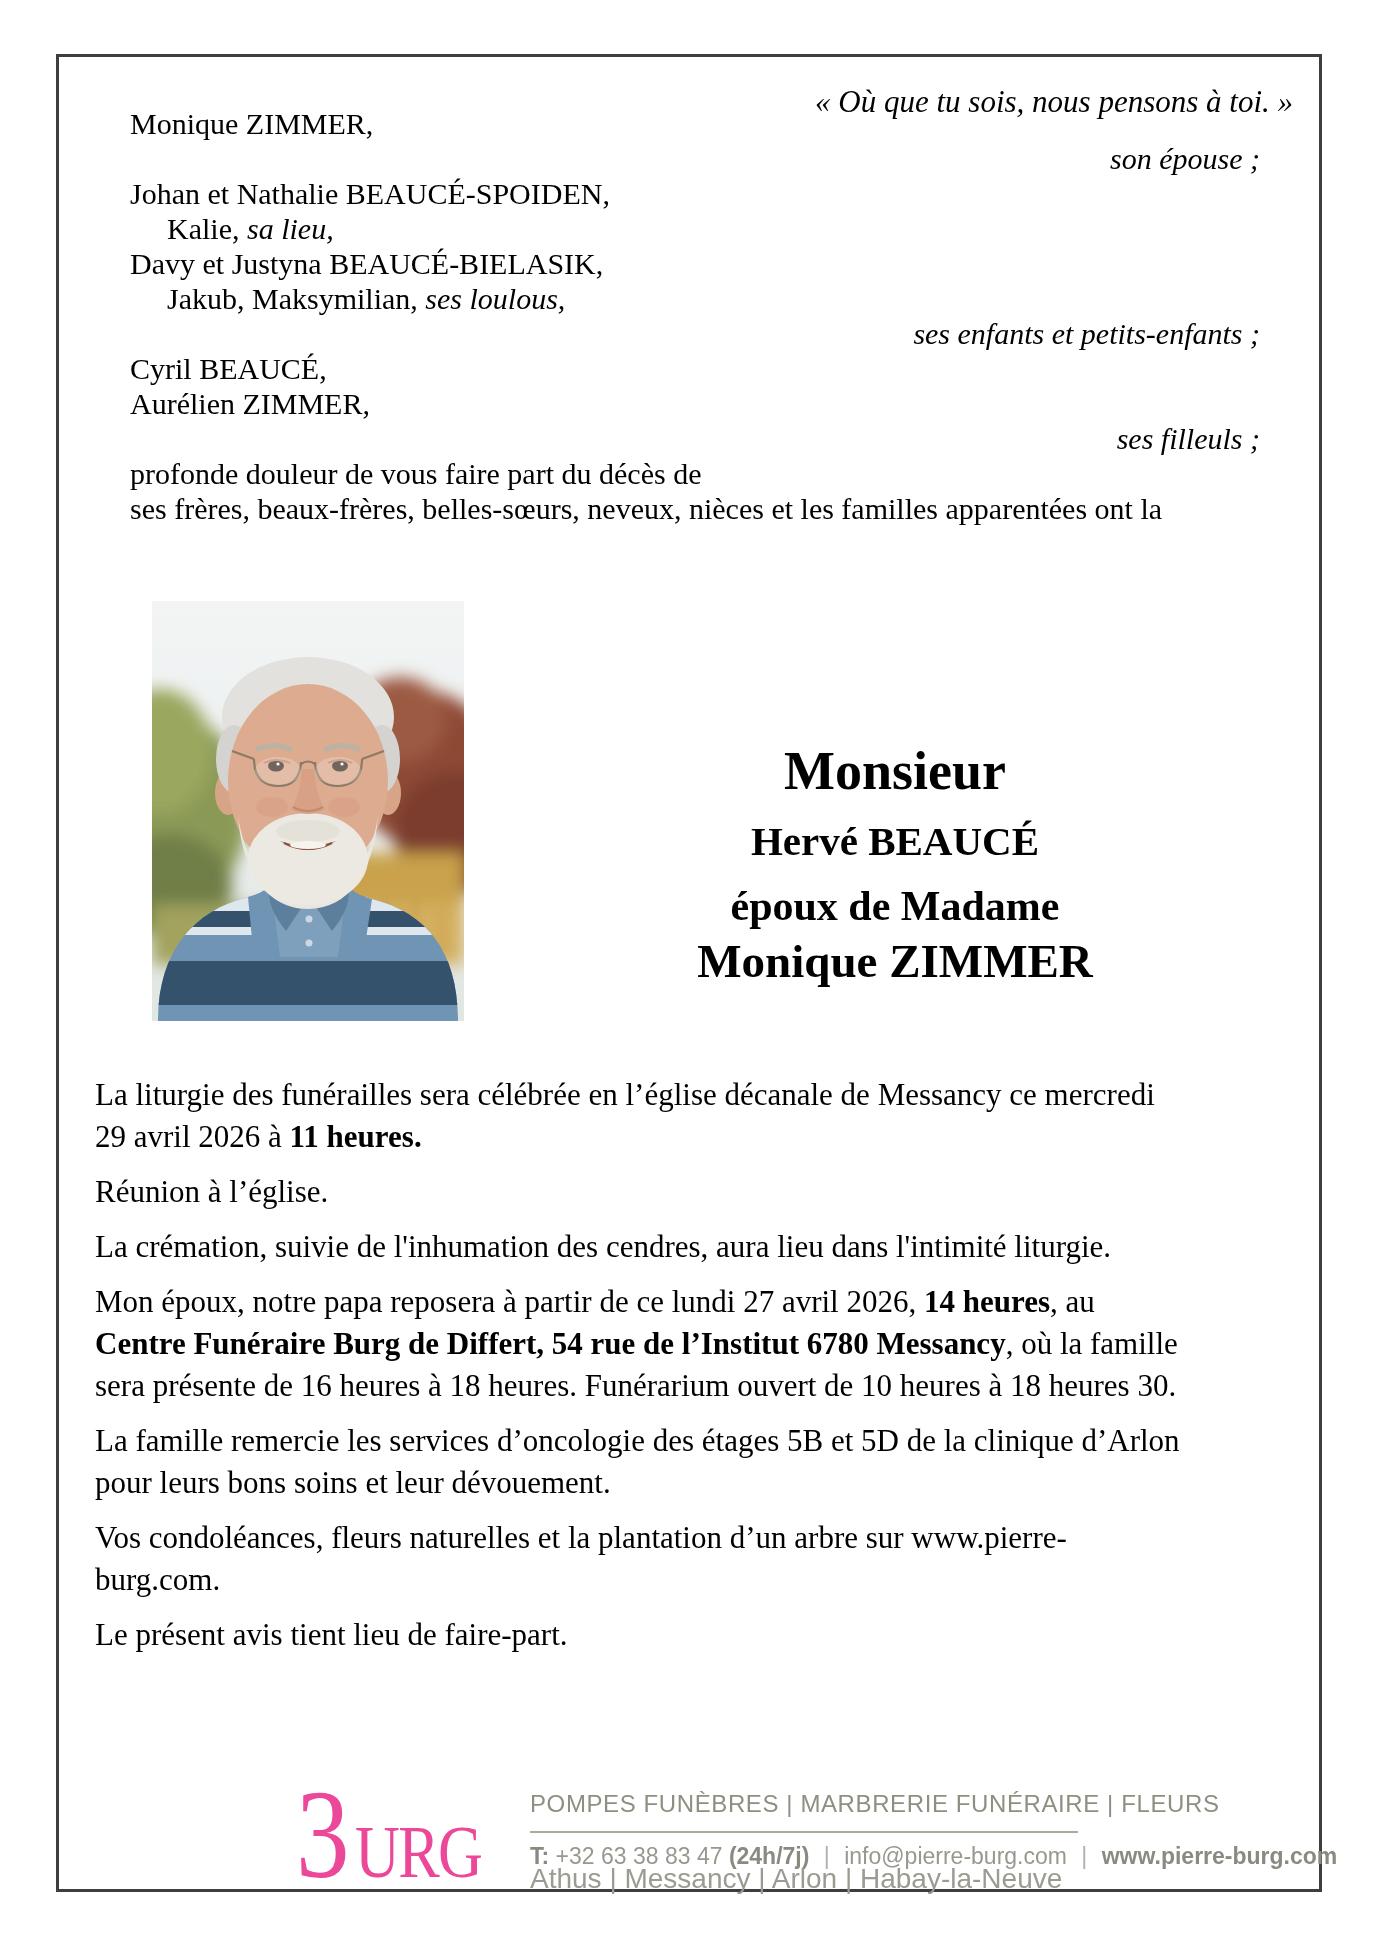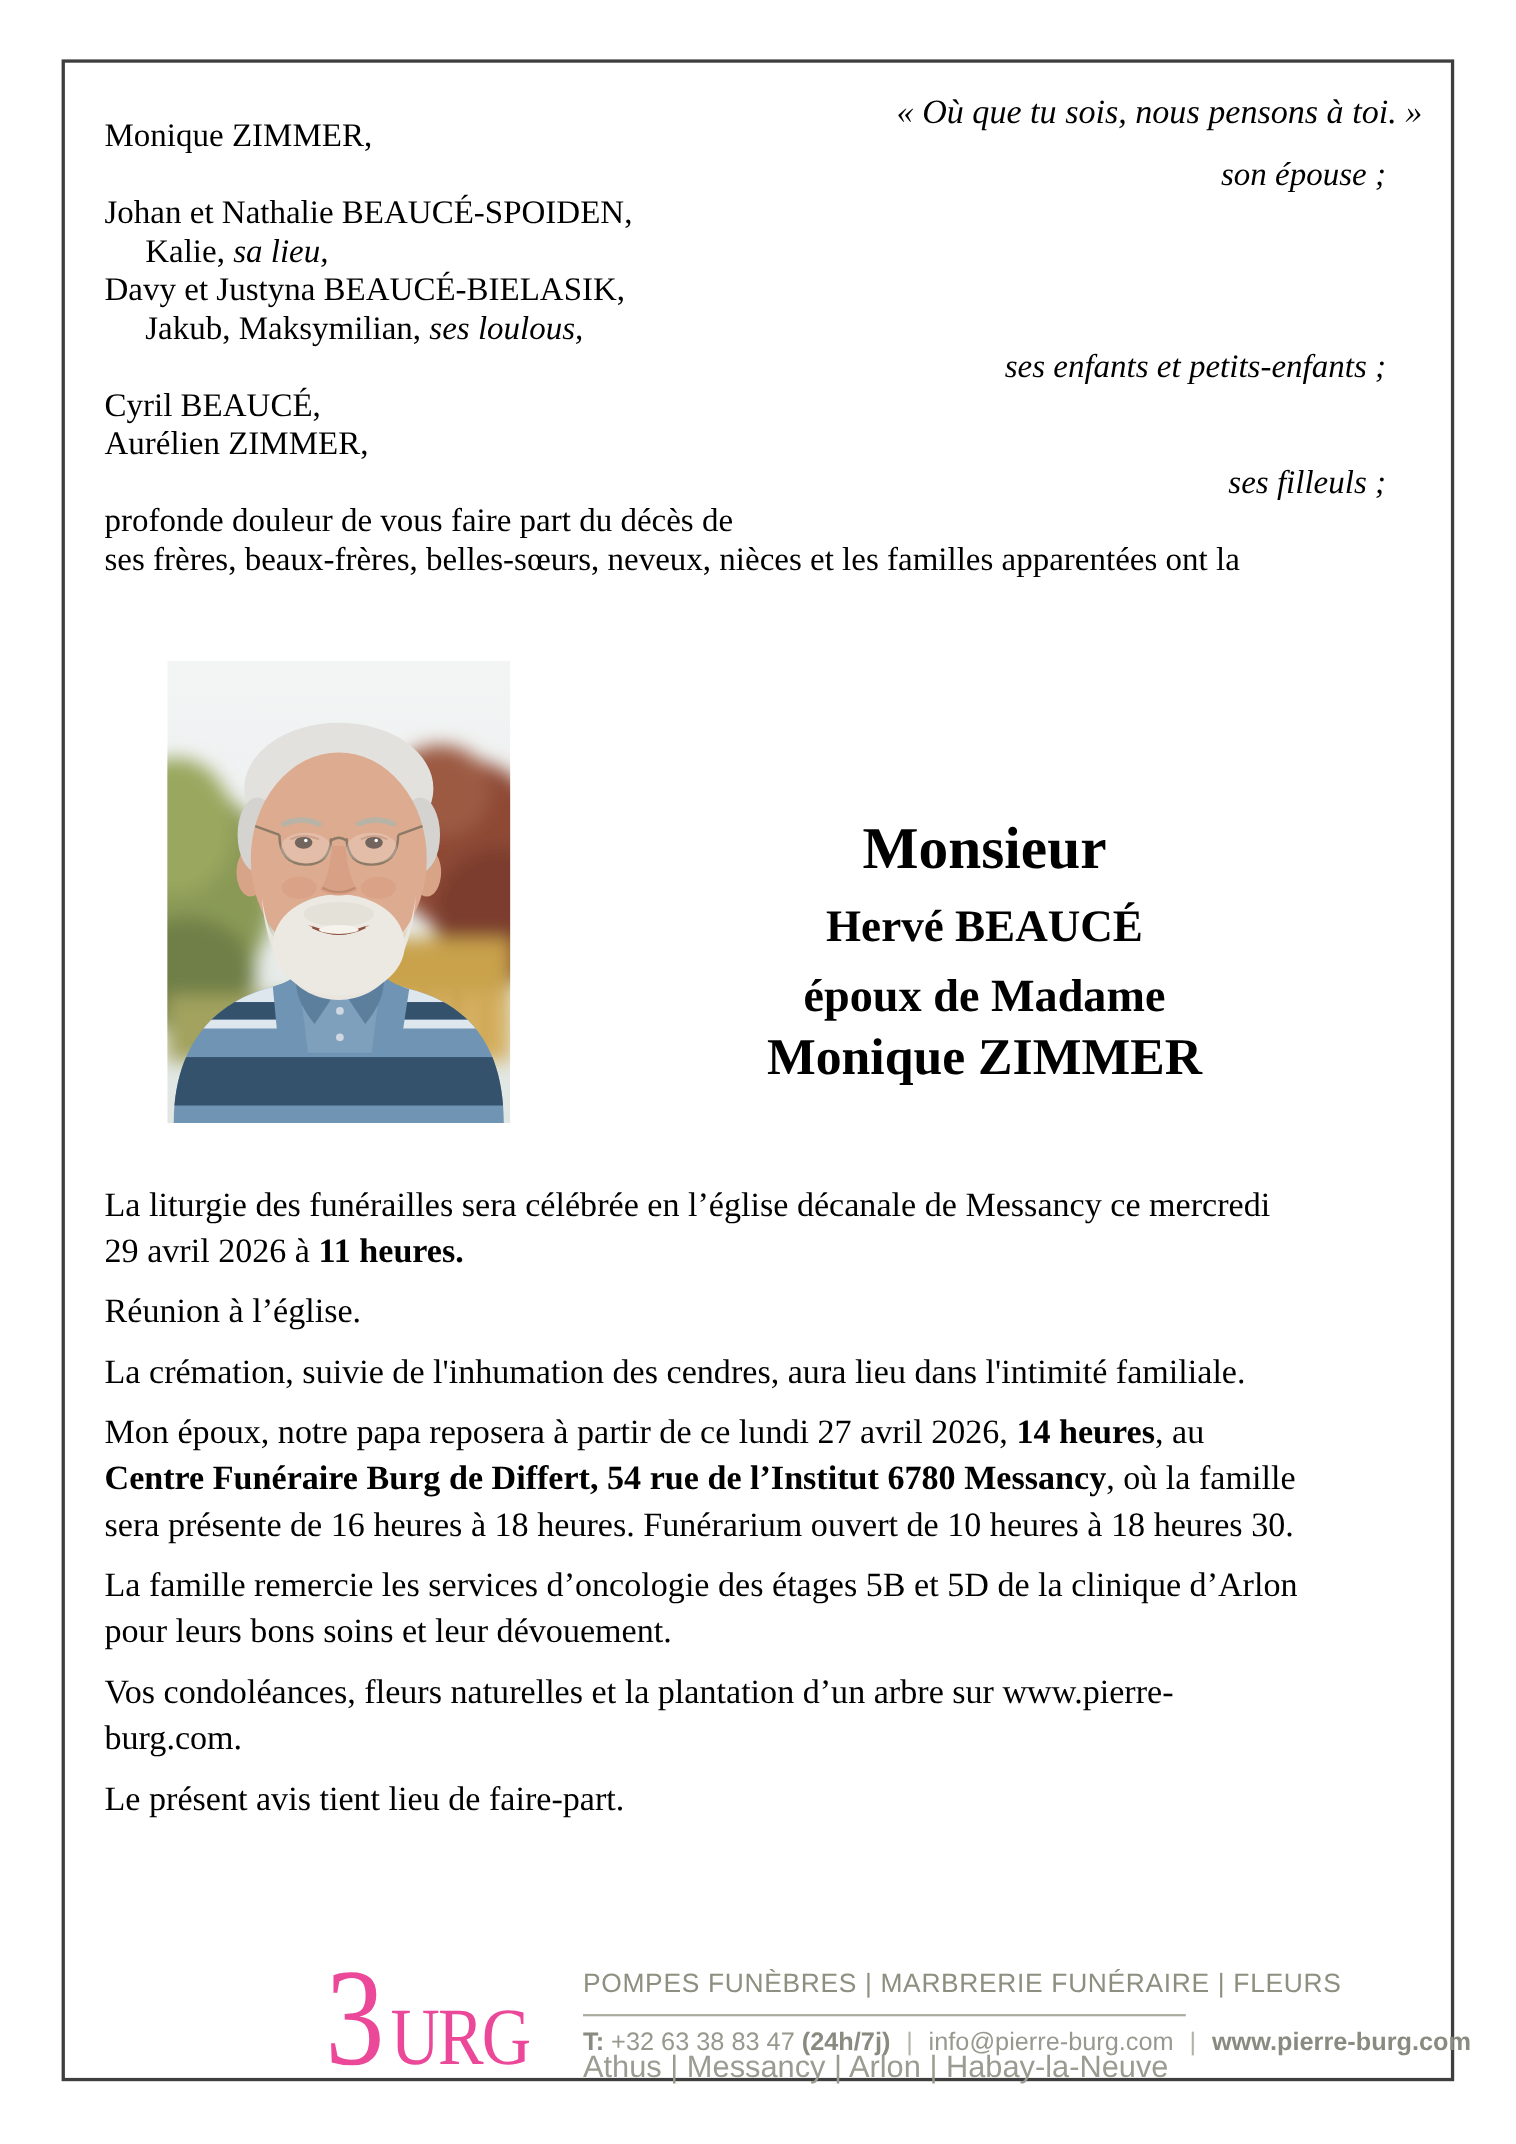--- a/index.html
+++ b/index.html
@@ -15,21 +15,21 @@
   
   .quote{
     position:absolute;top:84px;right:85px;
     font-style:italic;font-size:31px;line-height:35px;white-space:nowrap;
   }
   
   .family{
     position:absolute;left:95px;top:106px;width:1165px;
     font-size:30px;line-height:35px;
   }
-  .fline{white-space:nowrap;}
+  .fline{white-space:nowrap;margin-left:35px;}
   .fline.right{text-align:right;}
   .fline.ind{padding-left:37px;}
   .it{font-style:italic;}
   .bd{font-weight:bold;}
   
   .photo{
     position:absolute;left:152px;top:601px;width:312px;height:420px;overflow:hidden;
   }
   
   .title-block{
@@ -193,21 +193,21 @@
 <div class="title-block">
   <div class="t1">Monsieur</div>
   <div class="t2">Hervé BEAUCÉ</div>
   <div class="t3">époux de Madame</div>
   <div class="t4">Monique ZIMMER</div>
 </div>
 
 <div class="body-text">
     <p><span>La liturgie des funérailles sera célébrée en l’église décanale de Messancy ce mercredi</span><br><span>29 avril 2026 à </span><span class="bd">11 heures.</span></p>
     <p><span>Réunion à l’église.</span></p>
-    <p><span>La crémation, suivie de l'inhumation des cendres, aura lieu dans l'intimité familiale.</span></p>
+    <p><span>La crémation, suivie de l'inhumation des cendres, aura lieu dans l'intimité liturgie.</span></p>
     <p><span>Mon époux, notre papa reposera à partir de ce lundi 27 avril 2026, </span><span class="bd">14 heures</span><span>, au</span><br><span class="bd">Centre Funéraire Burg de Differt, 54 rue de l’Institut 6780 Messancy</span><span>, où la famille</span><br><span>sera présente de 16 heures à 18 heures. Funérarium ouvert de 10 heures à 18 heures 30.</span></p>
     <p><span>La famille remercie les services d’oncologie des étages 5B et 5D de la clinique d’Arlon</span><br><span>pour leurs bons soins et leur dévouement.</span></p>
     <p><span>Vos condoléances, fleurs naturelles et la plantation d’un arbre sur www.pierre-</span><br><span>burg.com.</span></p>
     <p><span>Le présent avis tient lieu de faire-part.</span></p>
   </div>
 
 <div class="logo">
   <span class="logo-3">3</span><span class="logo-urg">URG</span>
 </div>
 <div class="f-tagline">POMPES FUNÈBRES  |  MARBRERIE FUNÉRAIRE  |  FLEURS</div>

